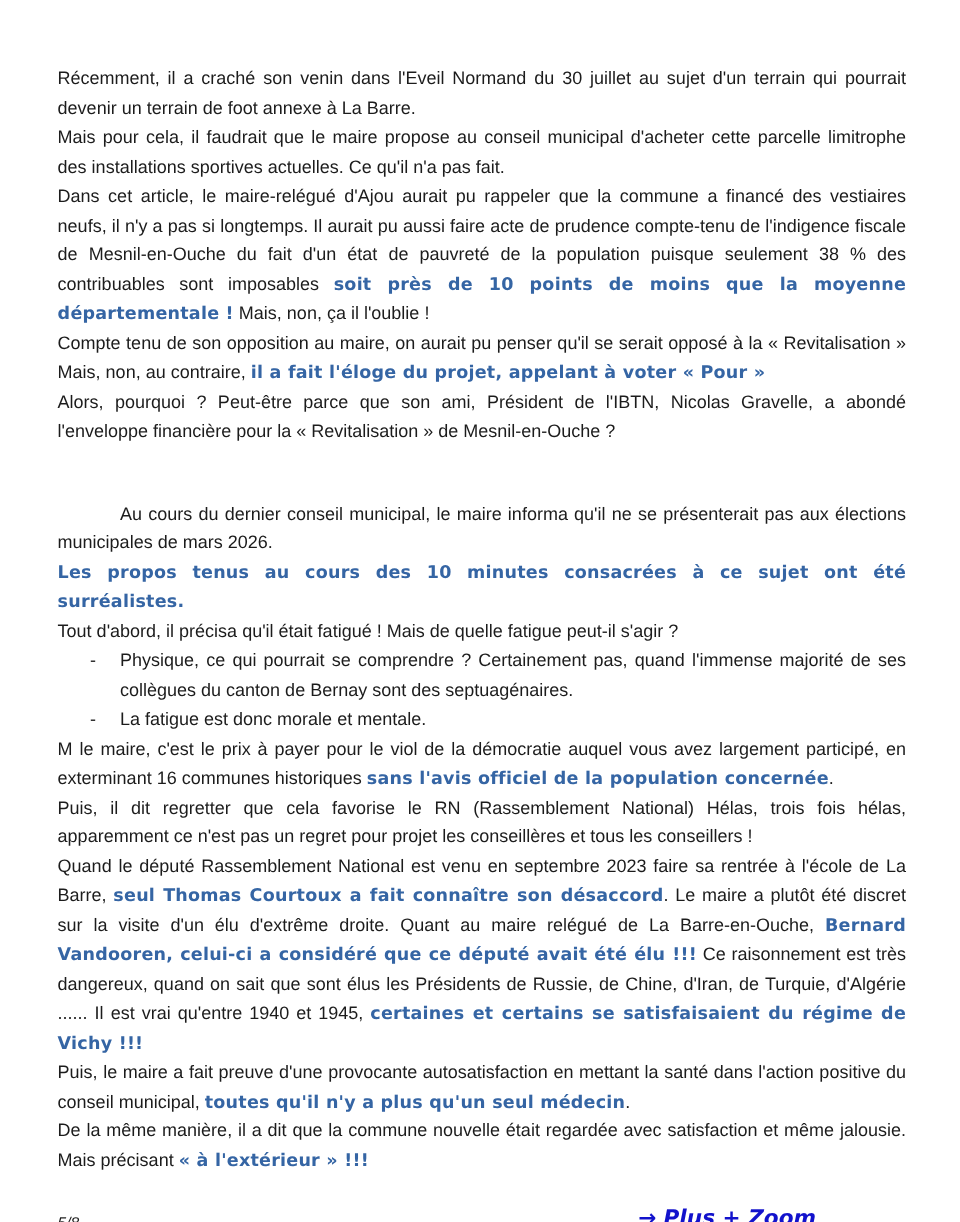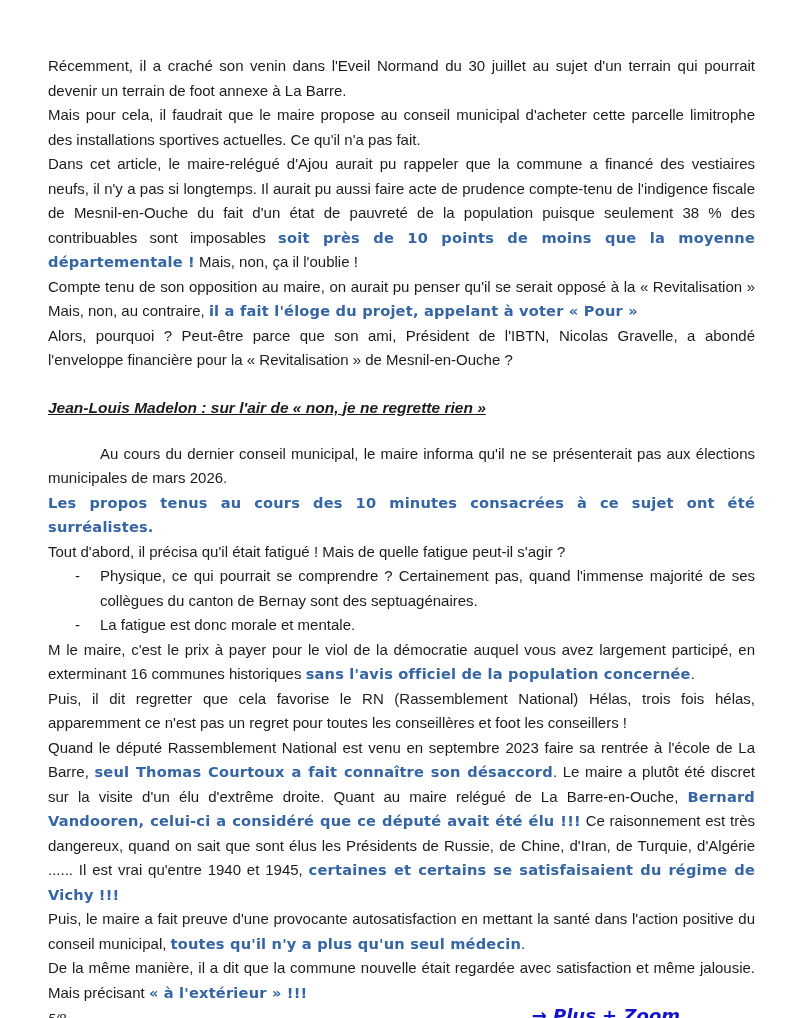--- a/index.html
+++ b/index.html
@@ -88,35 +88,34 @@
 <body>
 
 <div class="page" style="--bg: #ffffff; --body: #1c1c1c; --highlight: #3565a4; --link: #1212cc;">
   <div class="doc-body">
       <p class="para"><span class="plain">Récemment, il a craché son venin dans l'Eveil Normand du 30 juillet au sujet d'un terrain qui pourrait devenir un terrain de foot annexe à La Barre.</span></p>
       <p class="para"><span class="plain">Mais pour cela, il faudrait que le maire propose au conseil municipal d'acheter cette parcelle limitrophe des installations sportives actuelles. Ce qu'il n'a pas fait.</span></p>
       <p class="para"><span class="plain">Dans cet article, le maire-relégué d'Ajou aurait pu rappeler que la commune a financé des vestiaires neufs, il n'y a pas si longtemps. Il aurait pu aussi faire acte de prudence compte-tenu de l'indigence fiscale de Mesnil-en-Ouche du fait d'un état de pauvreté de la population puisque seulement 38 % des contribuables sont imposables </span><span class="blue">soit près de 10 points de moins que la moyenne départementale !</span><span class="plain"> Mais, non, ça il l'oublie !</span></p>
       <p class="para"><span class="plain">Compte tenu de son opposition au maire, on aurait pu penser qu'il se serait opposé à la « Revitalisation » Mais, non, au contraire, </span><span class="blue">il a fait l'éloge du projet, appelant à voter « Pour »</span></p>
       <p class="para"><span class="plain">Alors, pourquoi ? Peut-être parce que son ami, Président de l'IBTN, Nicolas Gravelle, a abondé l'enveloppe financière pour la « Revitalisation »  de Mesnil-en-Ouche ?</span></p>
       <div class="spacer"></div>
-      <p class="heading"><span>Jean-Louis Madelon : sur l'air de « non, je ne regrette rien »</span></p>
       <div class="spacer"></div>
       <p class="para indent"><span class="plain">Au cours du dernier conseil municipal, le maire informa qu'il ne se présenterait pas aux élections municipales de mars 2026.</span></p>
       <p class="para"><span class="blue">Les propos tenus au cours des  10 minutes consacrées à ce sujet ont été surréalistes.</span></p>
       <p class="para"><span class="plain">Tout d'abord, il précisa qu'il était fatigué ! Mais de quelle fatigue peut-il s'agir ?</span></p>
       <div class="bullet">
         <span class="dash">-</span>
         <span class="bullet-text">Physique, ce qui pourrait se comprendre ? Certainement pas, quand l'immense majorité de ses collègues du canton de Bernay sont des septuagénaires.</span>
       </div>
       <div class="bullet">
         <span class="dash">-</span>
         <span class="bullet-text">La fatigue est  donc morale et mentale.</span>
       </div>
       <p class="para"><span class="plain">M le maire, c'est le prix à payer pour le viol de la démocratie auquel vous avez largement participé, en exterminant 16 communes historiques </span><span class="blue">sans l'avis officiel de la population concernée</span><span class="plain">.</span></p>
-      <p class="para"><span class="plain">Puis, il dit regretter que cela favorise le RN (Rassemblement National) Hélas, trois fois hélas, apparemment ce n'est pas un regret pour toutes les conseillères et foot les conseillers !</span></p>
+      <p class="para"><span class="plain">Puis, il dit regretter que cela favorise le RN (Rassemblement National) Hélas, trois fois hélas, apparemment ce n'est pas un regret pour projet les conseillères et tous les conseillers !</span></p>
       <p class="para"><span class="plain">Quand le député Rassemblement National est venu en septembre 2023 faire sa rentrée à l'école de La Barre, </span><span class="blue">seul Thomas Courtoux a fait connaître son désaccord</span><span class="plain">. Le maire a plutôt été discret sur la visite d'un élu d'extrême droite. Quant au maire relégué de La Barre-en-Ouche, </span><span class="blue">Bernard Vandooren, celui-ci a considéré que ce député avait été élu !!!</span><span class="plain"> Ce raisonnement est très dangereux, quand on sait que sont élus les Présidents de Russie, de Chine, d'Iran, de Turquie, d'Algérie ...... Il est vrai qu'entre 1940 et 1945, </span><span class="blue">certaines et certains se satisfaisaient du régime de Vichy !!!</span></p>
       <p class="para"><span class="plain">Puis, le maire a fait preuve d'une provocante autosatisfaction en mettant la santé dans l'action positive du conseil municipal, </span><span class="blue">toutes qu'il n'y a plus qu'un seul médecin</span><span class="plain">.</span></p>
       <p class="para"><span class="plain">De la même manière, il a dit que la commune nouvelle était regardée avec satisfaction et même jalousie.  Mais précisant </span><span class="blue">« à l'extérieur » !!!</span></p>
     </div>
 
   <div class="page-footer">
     <span class="page-number">5/8</span>
     <span class="footer-link"><span class="arrow">→</span><span>Plus + Zoom</span></span>
   </div>
 </div>

